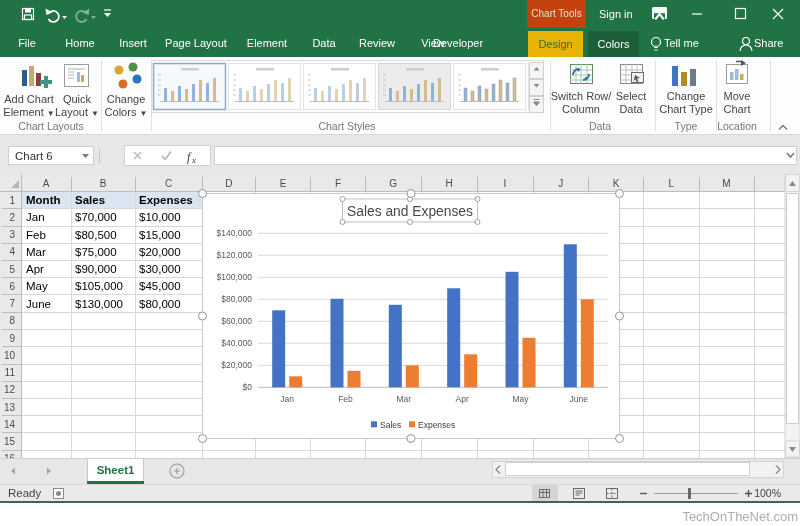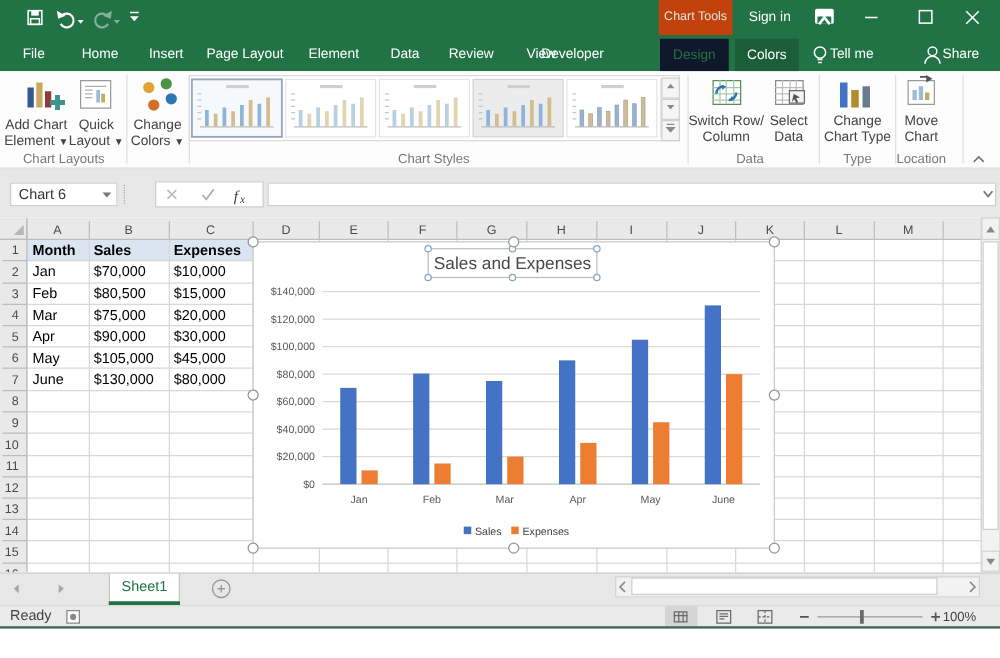--- a/index.html
+++ b/index.html
@@ -40,21 +40,21 @@
     <div style="position:absolute;left:0;top:28px;width:800px;height:29px;background:#217346"></div>
     <div style="position:absolute;top:37px;left:-33px;width:120px;text-align:center;font-size:11px;color:#fff">File</div>
     <div style="position:absolute;top:37px;left:20px;width:120px;text-align:center;font-size:11px;color:#fff">Home</div>
     <div style="position:absolute;top:37px;left:73px;width:120px;text-align:center;font-size:11px;color:#fff">Insert</div>
     <div style="position:absolute;top:37px;left:136px;width:120px;text-align:center;font-size:11px;color:#fff">Page Layout</div>
     <div style="position:absolute;top:37px;left:207px;width:120px;text-align:center;font-size:11px;color:#fff">Element</div>
     <div style="position:absolute;top:37px;left:264px;width:120px;text-align:center;font-size:11px;color:#fff">Data</div>
     <div style="position:absolute;top:37px;left:317px;width:120px;text-align:center;font-size:11px;color:#fff">Review</div>
     <div style="position:absolute;top:37px;left:373px;width:120px;text-align:center;font-size:11px;color:#fff">View</div>
     <div style="position:absolute;top:37px;left:433px;width:120px;text-align:left;font-size:11px;color:#fff">Developer</div>
-    <div style="position:absolute;left:528px;top:31px;width:55px;height:26px;background:#0f172a;color:#217346;font-size:11px;text-align:center;line-height:26px">Design</div>
+    <div style="position:absolute;left:528px;top:31px;width:55px;height:26px;background:#eab308;color:#217346;font-size:11px;text-align:center;line-height:26px">Design</div>
     <div style="position:absolute;left:588px;top:31px;width:51px;height:26px;background:#1b5e38;color:#fff;font-size:11px;text-align:center;line-height:26px">Colors</div>
     <svg width="20" height="20" style="position:absolute;left:646px;top:34px">
 <g stroke="#fff" fill="none" stroke-width="1.2">
 <circle cx="10" cy="8" r="4.5"></circle>
 <path d="M8,13.5 l4,0 M8.5,16 l3,0"></path>
 </g>
     </svg>
     <div style="position:absolute;left:664px;top:37px;font-size:11px;color:#fff">Tell me</div>
     <svg width="20" height="20" style="position:absolute;left:736px;top:34px">
 <g stroke="#fff" fill="none" stroke-width="1.2">
@@ -452,21 +452,21 @@
       <path d="M789,12 l3.5,-5 l3.5,5 z" fill="#8a8a8a"></path>
       <rect x="785.5" y="267" width="14" height="16" fill="#f2f2f2" stroke="#d4d4d4" stroke-width="1"></rect>
       <path d="M789,273 l3.5,5 l3.5,-5 z" fill="#8a8a8a"></path>
       <rect x="786.5" y="19.5" width="12" height="230" fill="#ffffff" stroke="#cfcfcf" stroke-width="1"></rect>
     </svg>
 <div style="position:absolute;left:0;top:458px;width:800px;height:26px;background:#e7e7e7;border-top:1px solid #cfcfcf"></div>
     <svg width="80" height="26" style="position:absolute;left:0;top:458px">
 <path d="M15,9.5 l-4,3.5 l4,3.5 z" fill="#a6a6a6"></path>
 <path d="M47,9.5 l4,3.5 l-4,3.5 z" fill="#a6a6a6"></path>
 </svg>
-    <div style="position:absolute;left:87px;top:459px;width:55px;height:22px;background:#fff;border-left:1px solid #c6c6c6;border-right:1px solid #c6c6c6;color:#217346;font-weight:normal;font-size:11.5px;text-align:center;line-height:22px">Sheet1</div>
+    <div style="position:absolute;left:87px;top:459px;width:55px;height:22px;background:#fff;border-left:1px solid #c6c6c6;border-right:1px solid #c6c6c6;color:#217346;font-weight:bold;font-size:11.5px;text-align:center;line-height:22px">Sheet1</div>
     <div style="position:absolute;left:87px;top:481px;width:57px;height:2.5px;background:#217346"></div>
     <svg width="24" height="24" style="position:absolute;left:166px;top:460px">
 <circle cx="11" cy="11" r="7" fill="none" stroke="#9a9a9a" stroke-width="1.1"></circle>
 <path d="M11,8 v6 M8,11 h6" stroke="#9a9a9a" stroke-width="1.1"></path>
 </svg>
     <div style="position:absolute;left:492px;top:461px;width:292px;height:17px;background:#f2f2f2;border:1px solid #d4d4d4;box-sizing:border-box"></div>
     <svg width="300" height="17" style="position:absolute;left:492px;top:461px">
 <path d="M8,4.5 l-4,4 l4,4" stroke="#8a8a8a" fill="none" stroke-width="1.3"></path>
 <path d="M284,4.5 l4,4 l-4,4" stroke="#8a8a8a" fill="none" stroke-width="1.3"></path>
 <rect x="13.5" y="1.5" width="244" height="13" fill="#fff" stroke="#cfcfcf"></rect>
@@ -492,12 +492,13 @@
 <path d="M82,4.5 v10 M76.5,9.5 h11" stroke-dasharray="2,1.5"></path>
 </g>
 <path d="M110,9.5 h7" stroke="#555" stroke-width="1.4"></path>
 <line x1="124" y1="9.5" x2="208" y2="9.5" stroke="#9a9a9a" stroke-width="1"></line>
 <rect x="158" y="4" width="3" height="11" fill="#6a6a6a"></rect>
 <path d="M215,9.5 h7 M218.5,6 v7" stroke="#555" stroke-width="1.4"></path>
 <text x="251" y="13" font-size="10.5" fill="#444" text-anchor="end">100%</text>
 </svg>
     <div style="position:absolute;left:0;top:501px;width:800px;height:2px;background:#3f6354"></div>
     <div style="position:absolute;left:0;top:503px;width:800px;height:23px;background:#fff"></div>
+    <div style="position:absolute;right:2px;top:509px;font-size:13px;color:#a9afac">TechOnTheNet.com</div>
 </div>
 </body></html>

